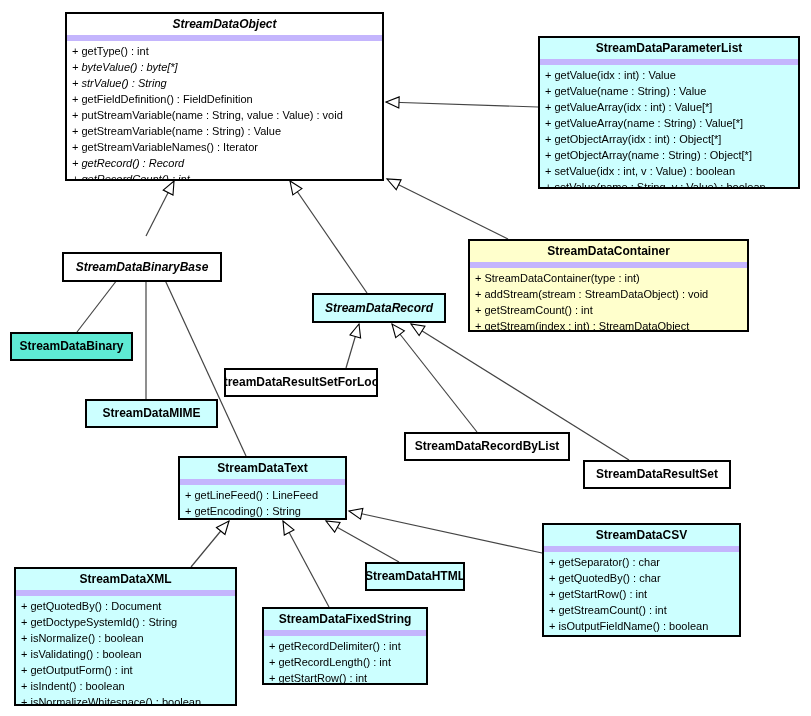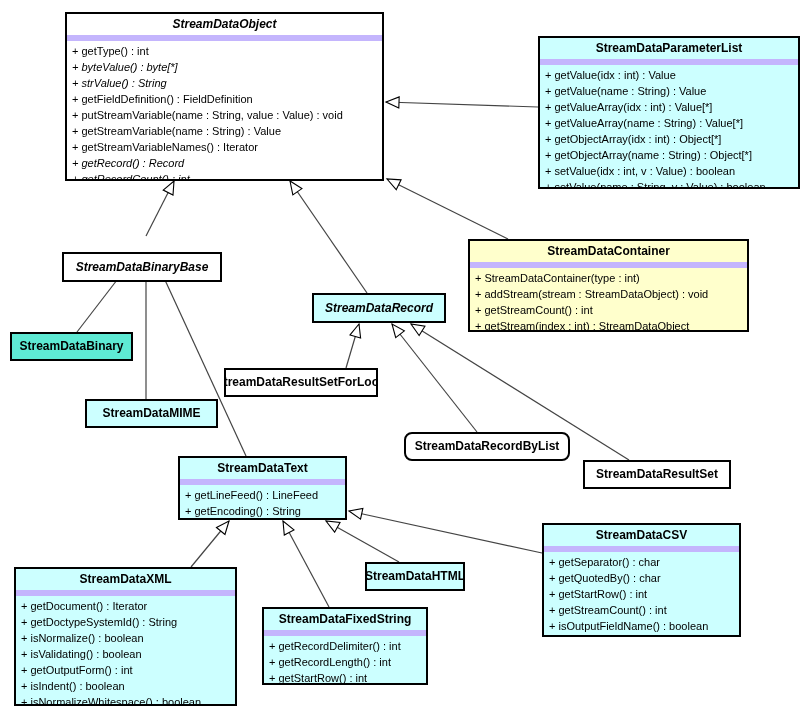--- a/index.html
+++ b/index.html
@@ -98,21 +98,21 @@
     </div>
     <div class="uml-class single" style="left: 10px; top: 332px; width: 123px; height: 29px; background: #5eead4;">
       <div class="uml-title">StreamDataBinary</div>
     </div>
     <div class="uml-class single" style="left: 224px; top: 368px; width: 154px; height: 29px; background: rgb(255, 255, 255);">
       <div class="uml-title">StreamDataResultSetForLoop</div>
     </div>
     <div class="uml-class single" style="left: 85px; top: 399px; width: 133px; height: 29px; background: rgb(204, 255, 255);">
       <div class="uml-title">StreamDataMIME</div>
     </div>
-    <div class="uml-class single" style="left: 404px; top: 432px; width: 166px; height: 29px; background: rgb(255, 255, 255); border-radius: 8px;">
+    <div class="uml-class single" style="left: 404px; top: 432px; width: 166px; height: 29px; background: rgb(255, 255, 255);">
       <div class="uml-title">StreamDataRecordByList</div>
     </div>
     <div class="uml-class single" style="left: 583px; top: 460px; width: 148px; height: 29px; background: rgb(255, 255, 255);">
       <div class="uml-title">StreamDataResultSet</div>
     </div>
     <div class="uml-class" style="left: 178px; top: 456px; width: 169px; height: 64px; background: rgb(204, 255, 255);">
       <div class="uml-title">StreamDataText</div>
       <div class="uml-methods">
         <div class="uml-method">+ getLineFeed() : LineFeed</div>
         <div class="uml-method">+ getEncoding() : String</div>
@@ -124,21 +124,21 @@
         <div class="uml-method">+ getSeparator() : char</div>
         <div class="uml-method">+ getQuotedBy() : char</div>
         <div class="uml-method">+ getStartRow() : int</div>
         <div class="uml-method">+ getStreamCount() : int</div>
         <div class="uml-method">+ isOutputFieldName() : boolean</div>
       </div>
     </div>
     <div class="uml-class" style="left: 14px; top: 567px; width: 223px; height: 139px; background: rgb(204, 255, 255);">
       <div class="uml-title">StreamDataXML</div>
       <div class="uml-methods">
-        <div class="uml-method">+ getDocument() : Iterator</div>
+        <div class="uml-method">+ getQuotedBy() : Document</div>
         <div class="uml-method">+ getDoctypeSystemId() : String</div>
         <div class="uml-method">+ isNormalize() : boolean</div>
         <div class="uml-method">+ isValidating() : boolean</div>
         <div class="uml-method">+ getOutputForm() : int</div>
         <div class="uml-method">+ isIndent() : boolean</div>
         <div class="uml-method">+ isNormalizeWhitespace() : boolean</div>
       </div>
     </div>
     <div class="uml-class single" style="left: 365px; top: 562px; width: 100px; height: 29px; background: rgb(204, 255, 255);">
       <div class="uml-title">StreamDataHTML</div>

